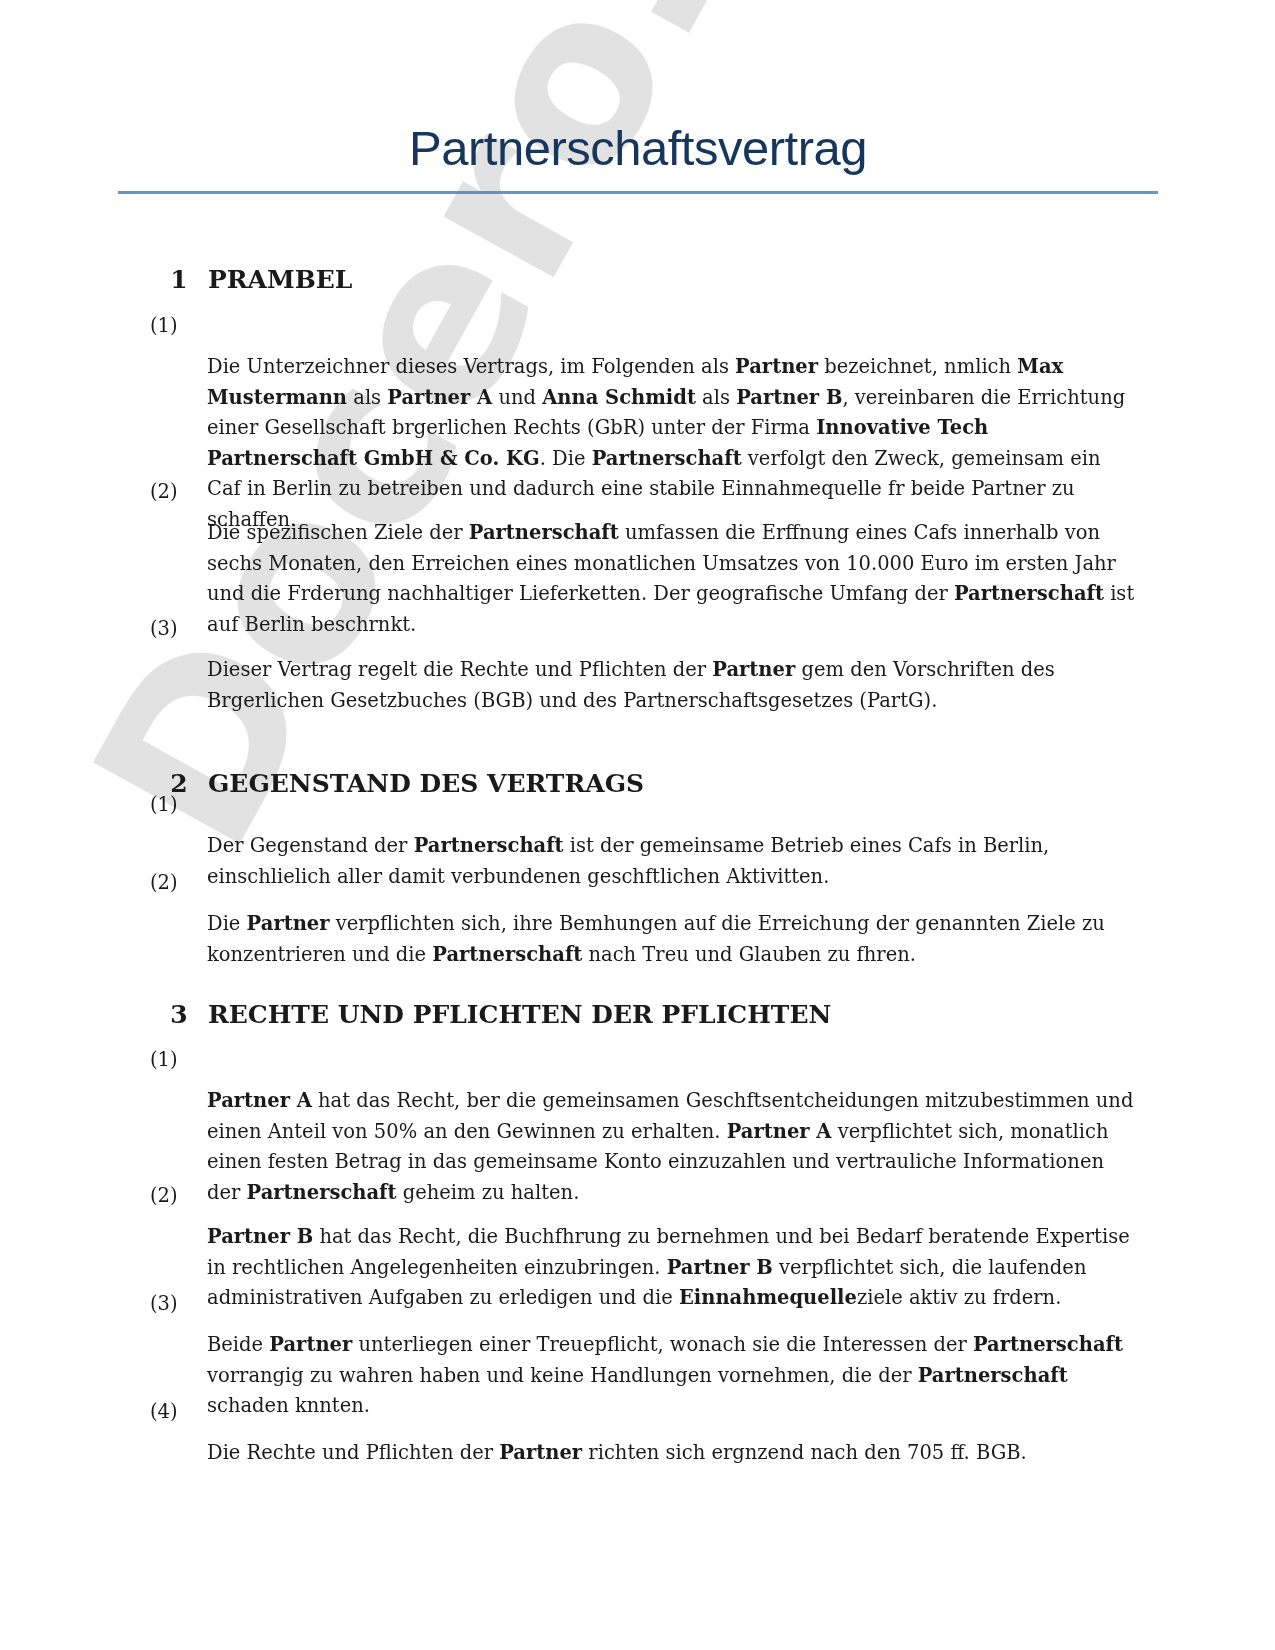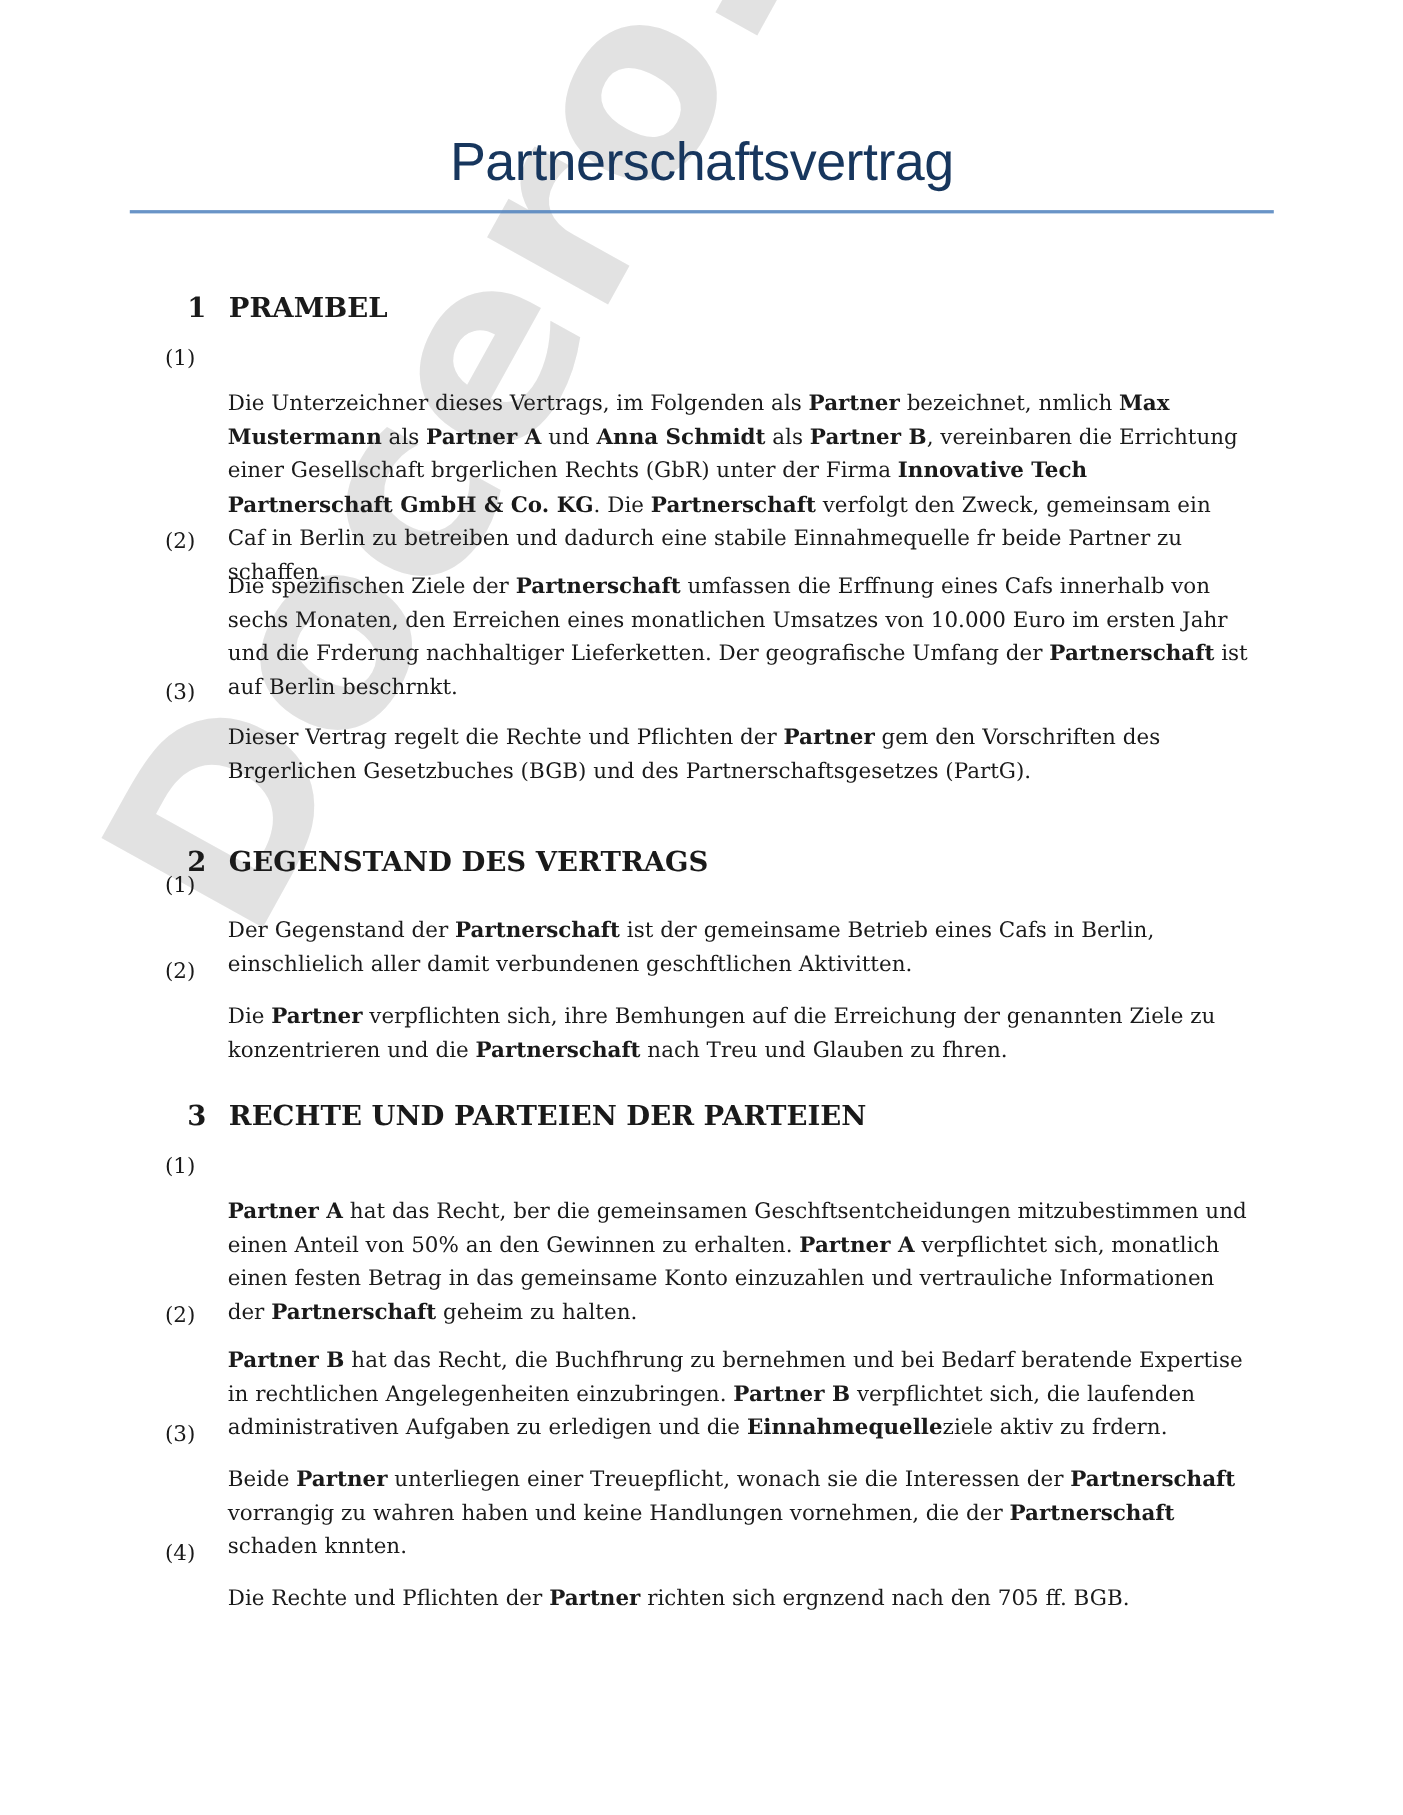--- a/index.html
+++ b/index.html
@@ -61,21 +61,21 @@
       <div class="para" style="top:790px;">
         <span class="pnum">(1)</span>
         <span class="ptext">Der Gegenstand der <b>Partnerschaft</b> ist der gemeinsame Betrieb eines Cafs in Berlin, einschlielich aller damit verbundenen geschftlichen Aktivitten.</span>
       </div>
       <div class="para" style="top:868px;">
         <span class="pnum">(2)</span>
         <span class="ptext">Die <b>Partner</b> verpflichten sich, ihre Bemhungen auf die Erreichung der genannten Ziele zu konzentrieren und die <b>Partnerschaft</b> nach Treu und Glauben zu fhren.</span>
       </div>
 
       <div class="heading" style="top:1000px;">
-        <span class="num">3</span><span>RECHTE UND PARTEIEN DER PARTEIEN</span>
+        <span class="num">3</span><span>RECHTE UND PFLICHTEN DER PFLICHTEN</span>
       </div>
       <div class="para" style="top:1045px;">
         <span class="pnum">(1)</span>
         <span class="ptext"><b>Partner A</b> hat das Recht, ber die gemeinsamen Geschftsentcheidungen mitzubestimmen und einen Anteil von 50% an den Gewinnen zu erhalten. <b>Partner A</b> verpflichtet sich, monatlich einen festen Betrag in das gemeinsame Konto einzuzahlen und vertrauliche Informationen der <b>Partnerschaft</b> geheim zu halten.</span>
       </div>
       <div class="para" style="top:1181px;">
         <span class="pnum">(2)</span>
         <span class="ptext"><b>Partner B</b> hat das Recht, die Buchfhrung zu bernehmen und bei Bedarf beratende Expertise in rechtlichen Angelegenheiten einzubringen. <b>Partner B</b> verpflichtet sich, die laufenden administrativen Aufgaben zu erledigen und die <b>Einnahmequelle</b>ziele aktiv zu frdern.</span>
       </div>
       <div class="para" style="top:1289px;">

